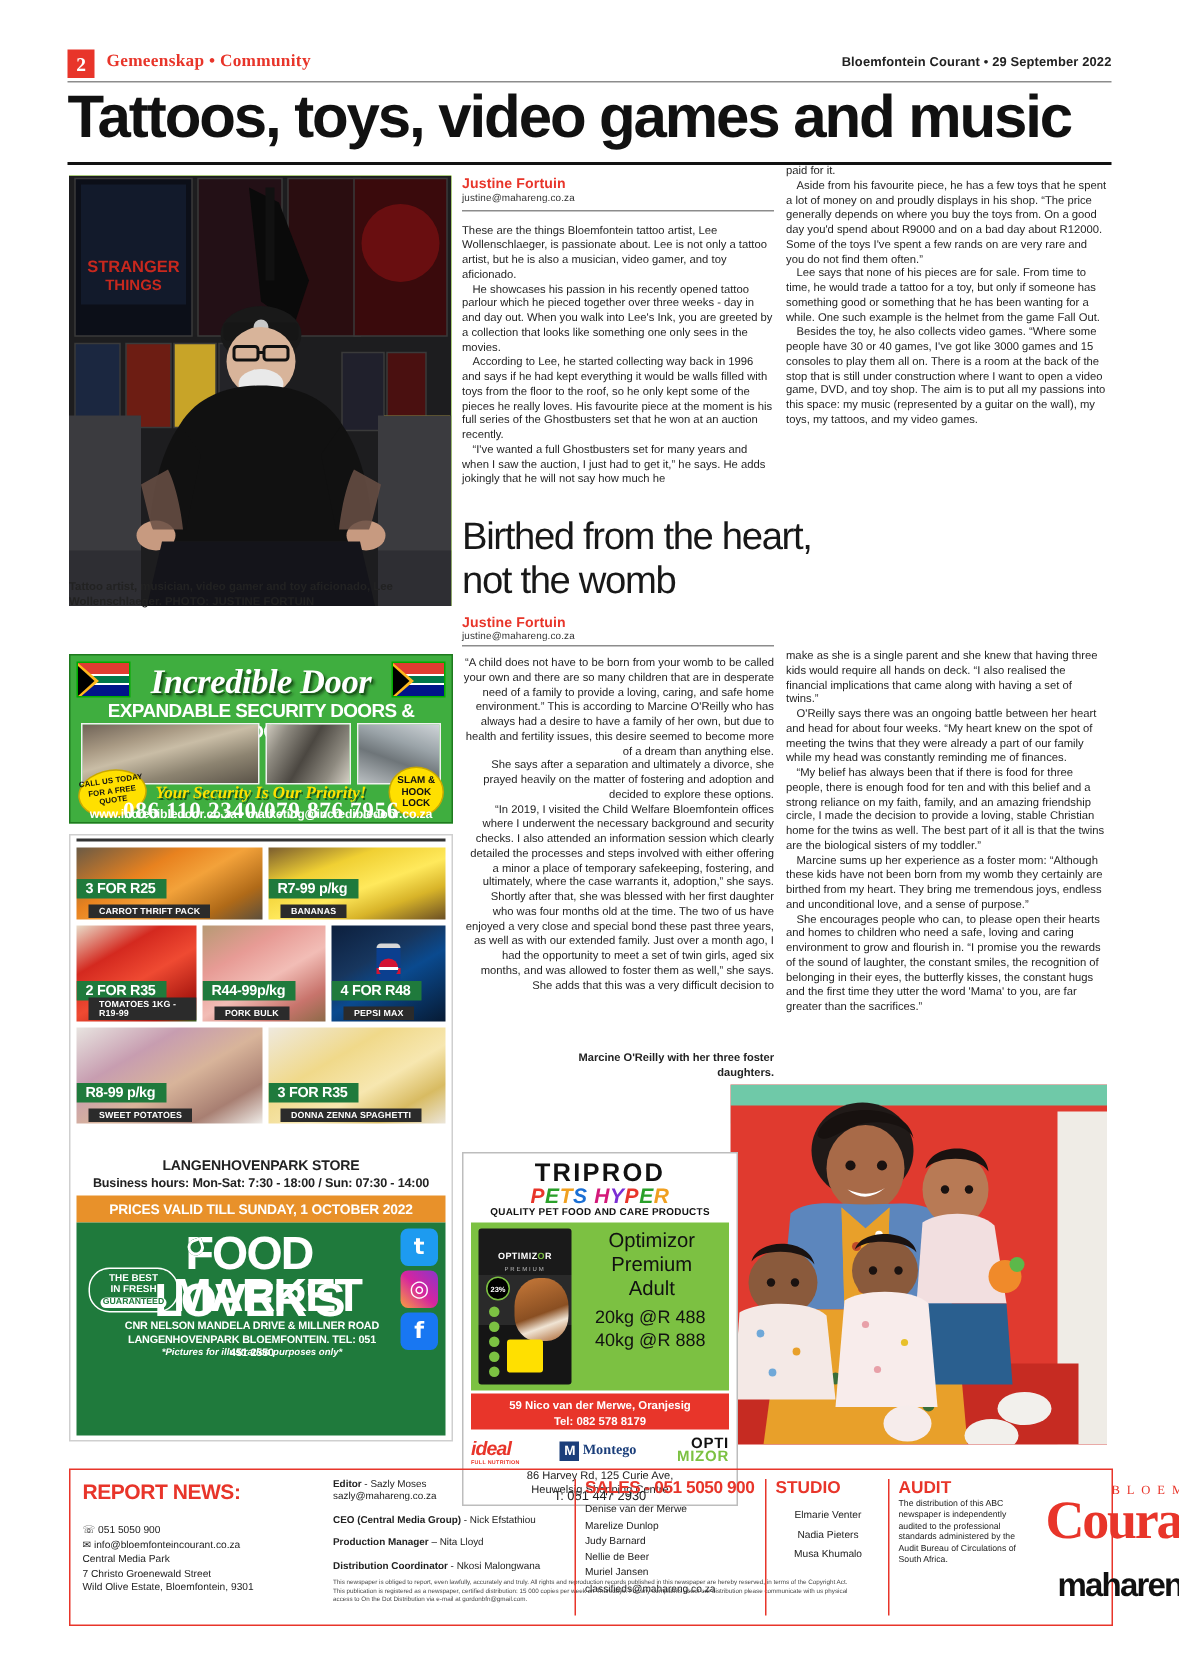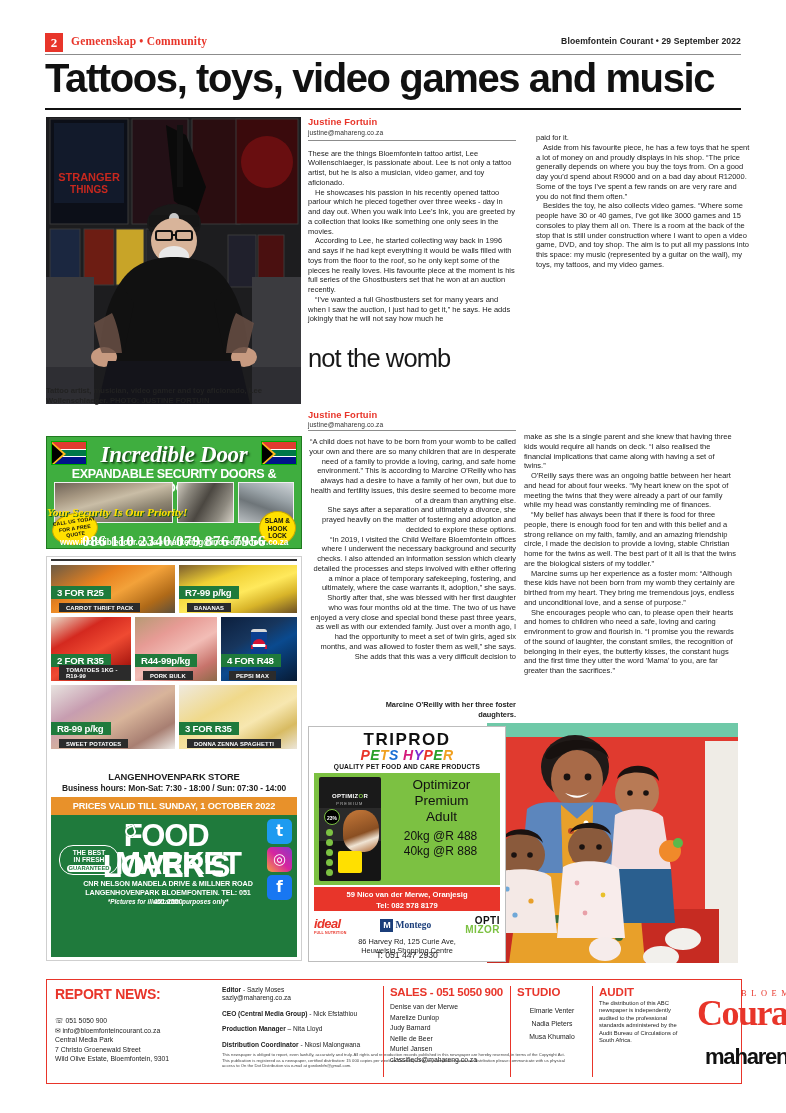--- a/index.html
+++ b/index.html
@@ -51,21 +51,21 @@
   
   .byline-name { font-size:9.4px; font-weight:bold; color:#e8352a; letter-spacing:0.1px; }
   .byline-mail { font-size:6.6px; color:#333; letter-spacing:0.1px; margin-top:1px;}
   .byline-rule { width:100%; height:1px; background:#8c8c8c; margin-top:2px; }
 
   .col { position:absolute; font-size:7.5px; line-height:9.75px; color:#242424; text-align:left; }
   .col p { margin:0; }
   .col p.ind { text-indent:7px; }
 
   .col-a { left:308px; top:117px; width:208px; }
-  .col-b { left:524px; top:133px; width:214px;margin-left:12px; }
+  .col-b { left:524px; top:109px; width:214px; }
   .col-c { left:308px; top:437px; width:208px;text-align:right; }
   .col-d { left:524px; top:432px; width:214px; }
   .body-text { margin-top:8px; }
 
   
   .headline2 {
     position:absolute; left:308px; top:344px; width:240px;
     font-size:25.5px; line-height:29px; letter-spacing:-0.9px; color:#181818;
     font-weight:normal;
   }
@@ -114,21 +114,21 @@
     background:#ffe000; border:1px solid #c8a800; color:#111; font-weight:bold;
     font-size:5.2px; line-height:6.5px; text-align:center; padding-top:4px; letter-spacing:0.1px;
     transform:rotate(-8deg);
   }
   .door-badge-r {
     position:absolute; right:5px; top:74px; width:37px; height:34px; border-radius:50%;
     background:#ffe000; border:1px solid #c8a800; color:#111; font-weight:bold;
     font-size:6.6px; line-height:7.6px; text-align:center; padding-top:5px;
   }
   .door-slogan {
-    position:absolute; left:0; right:0; top:69px; text-align:left;
+    position:absolute; left:0; right:0; top:86px; text-align:center;
     font-family:"Liberation Serif", serif; font-weight:bold; font-style:italic;
     font-size:11.4px; color:#ffe000; text-shadow:1px 1px 0 #1c5c1c;
   }
   .door-phone {
     position:absolute; left:0; right:0; top:95px; text-align:center;
     font-family:"Liberation Serif", serif; font-weight:bold; font-size:15.5px; color:#fff;
     letter-spacing:0.4px;
   }
   .door-web {
     position:absolute; left:0; right:0; bottom:1px; text-align:center;
@@ -208,21 +208,21 @@
   .flm-addr1 { position:absolute; left:30px; right:42px; top:64px; text-align:center; color:#fff; font-weight:bold; font-size:7.2px; letter-spacing:-0.1px;}
   .flm-addr2 { position:absolute; left:30px; right:42px; top:73px; text-align:center; color:#fff; font-weight:bold; font-size:7.2px; letter-spacing:-0.1px;}
   .flm-disc  { position:absolute; left:30px; right:42px; top:83px; text-align:center; color:#fff; font-weight:bold; font-size:6.4px; font-style:italic;}
   .soc { position:absolute; right:5px; width:25px; height:25px; border-radius:5px; }
   .soc-tw { top:4px; background:#1d9bf0; }
   .soc-ig { top:32px; background:linear-gradient(45deg,#f9a03f,#d6249f,#8b36c9); }
   .soc-fb { top:60px; background:#1877f2; }
   .soc span { position:absolute; left:0; right:0; top:3px; text-align:center; color:#fff; font-size:15px; font-weight:bold; font-family:"DejaVu Sans", sans-serif; line-height:19px;}
 
   
-  .ad-trip { position:absolute; left:308px; top:726px; width:198px; height:236px; background:#fff; border:1px solid #bdbdbd; overflow:hidden; }
+  .ad-trip { position:absolute; left:308px; top:768px; width:184px; height:236px; background:#fff; border:1px solid #bdbdbd; overflow:hidden; }
   .trip-title {
     position:absolute; left:0; right:0; top:3px; text-align:center;
     font-weight:bold; font-size:17px; letter-spacing:1.5px; color:#111;
     font-family:"Liberation Sans", sans-serif;
   }
   .trip-sub {
     position:absolute; left:0; right:0; top:20px; text-align:center;
     font-weight:bold; font-style:italic; font-size:14px; letter-spacing:0.4px;
   }
   .trip-sub .c1{color:#e8352a;} .trip-sub .c2{color:#2aa02a;} .trip-sub .c3{color:#f0a020;}
@@ -350,24 +350,26 @@
       <p>These are the things Bloemfontein tattoo artist, Lee Wollenschlaeger, is passionate about. Lee is not only a tattoo artist, but he is also a musician, video gamer, and toy aficionado.</p>
       <p class="ind">He showcases his passion in his recently opened tattoo parlour which he pieced together over three weeks - day in and day out. When you walk into Lee's Ink, you are greeted by a collection that looks like something one only sees in the movies.</p>
       <p class="ind">According to Lee, he started collecting way back in 1996 and says if he had kept everything it would be walls filled with toys from the floor to the roof, so he only kept some of the pieces he really loves. His favourite piece at the moment is his full series of the Ghostbusters set that he won at an auction recently.</p>
       <p class="ind">“I've wanted a full Ghostbusters set for many years and when I saw the auction, I just had to get it,” he says. He adds jokingly that he will not say how much he</p>
     </div>
   </div>
 
   <div class="col col-b">
     <p>paid for it.</p>
     <p class="ind">Aside from his favourite piece, he has a few toys that he spent a lot of money on and proudly displays in his shop. “The price generally depends on where you buy the toys from. On a good day you'd spend about R9000 and on a bad day about R12000. Some of the toys I've spent a few rands on are very rare and you do not find them often.”</p>
+    <p class="ind">Lee says that none of his pieces are for sale. From time to time, he would trade a tattoo for a toy, but only if someone has something good or something that he has been wanting for a while. One such example is the helmet from the game Fall Out.</p>
     <p class="ind">Besides the toy, he also collects video games. “Where some people have 30 or 40 games, I've got like 3000 games and 15 consoles to play them all on. There is a room at the back of the stop that is still under construction where I want to open a video game, DVD, and toy shop. The aim is to put all my passions into this space: my music (represented by a guitar on the wall), my toys, my tattoos, and my video games.</p>
   </div>
 
   <div class="headline2">
+    <div>Birthed from the heart,</div>
     <div>not the womb</div>
   </div>
   <div class="byline2">
     <div class="byline-name">Justine Fortuin</div>
     <div class="byline-mail">justine@mahareng.co.za</div>
     <div class="byline-rule"></div>
   </div>
 
   <div class="col col-c">
     <p>“A child does not have to be born from your womb to be called your own and there are so many children that are in desperate need of a family to provide a loving, caring, and safe home environment.” This is according to Marcine O'Reilly who has always had a desire to have a family of her own, but due to health and fertility issues, this desire seemed to become more of a dream than anything else.</p>

